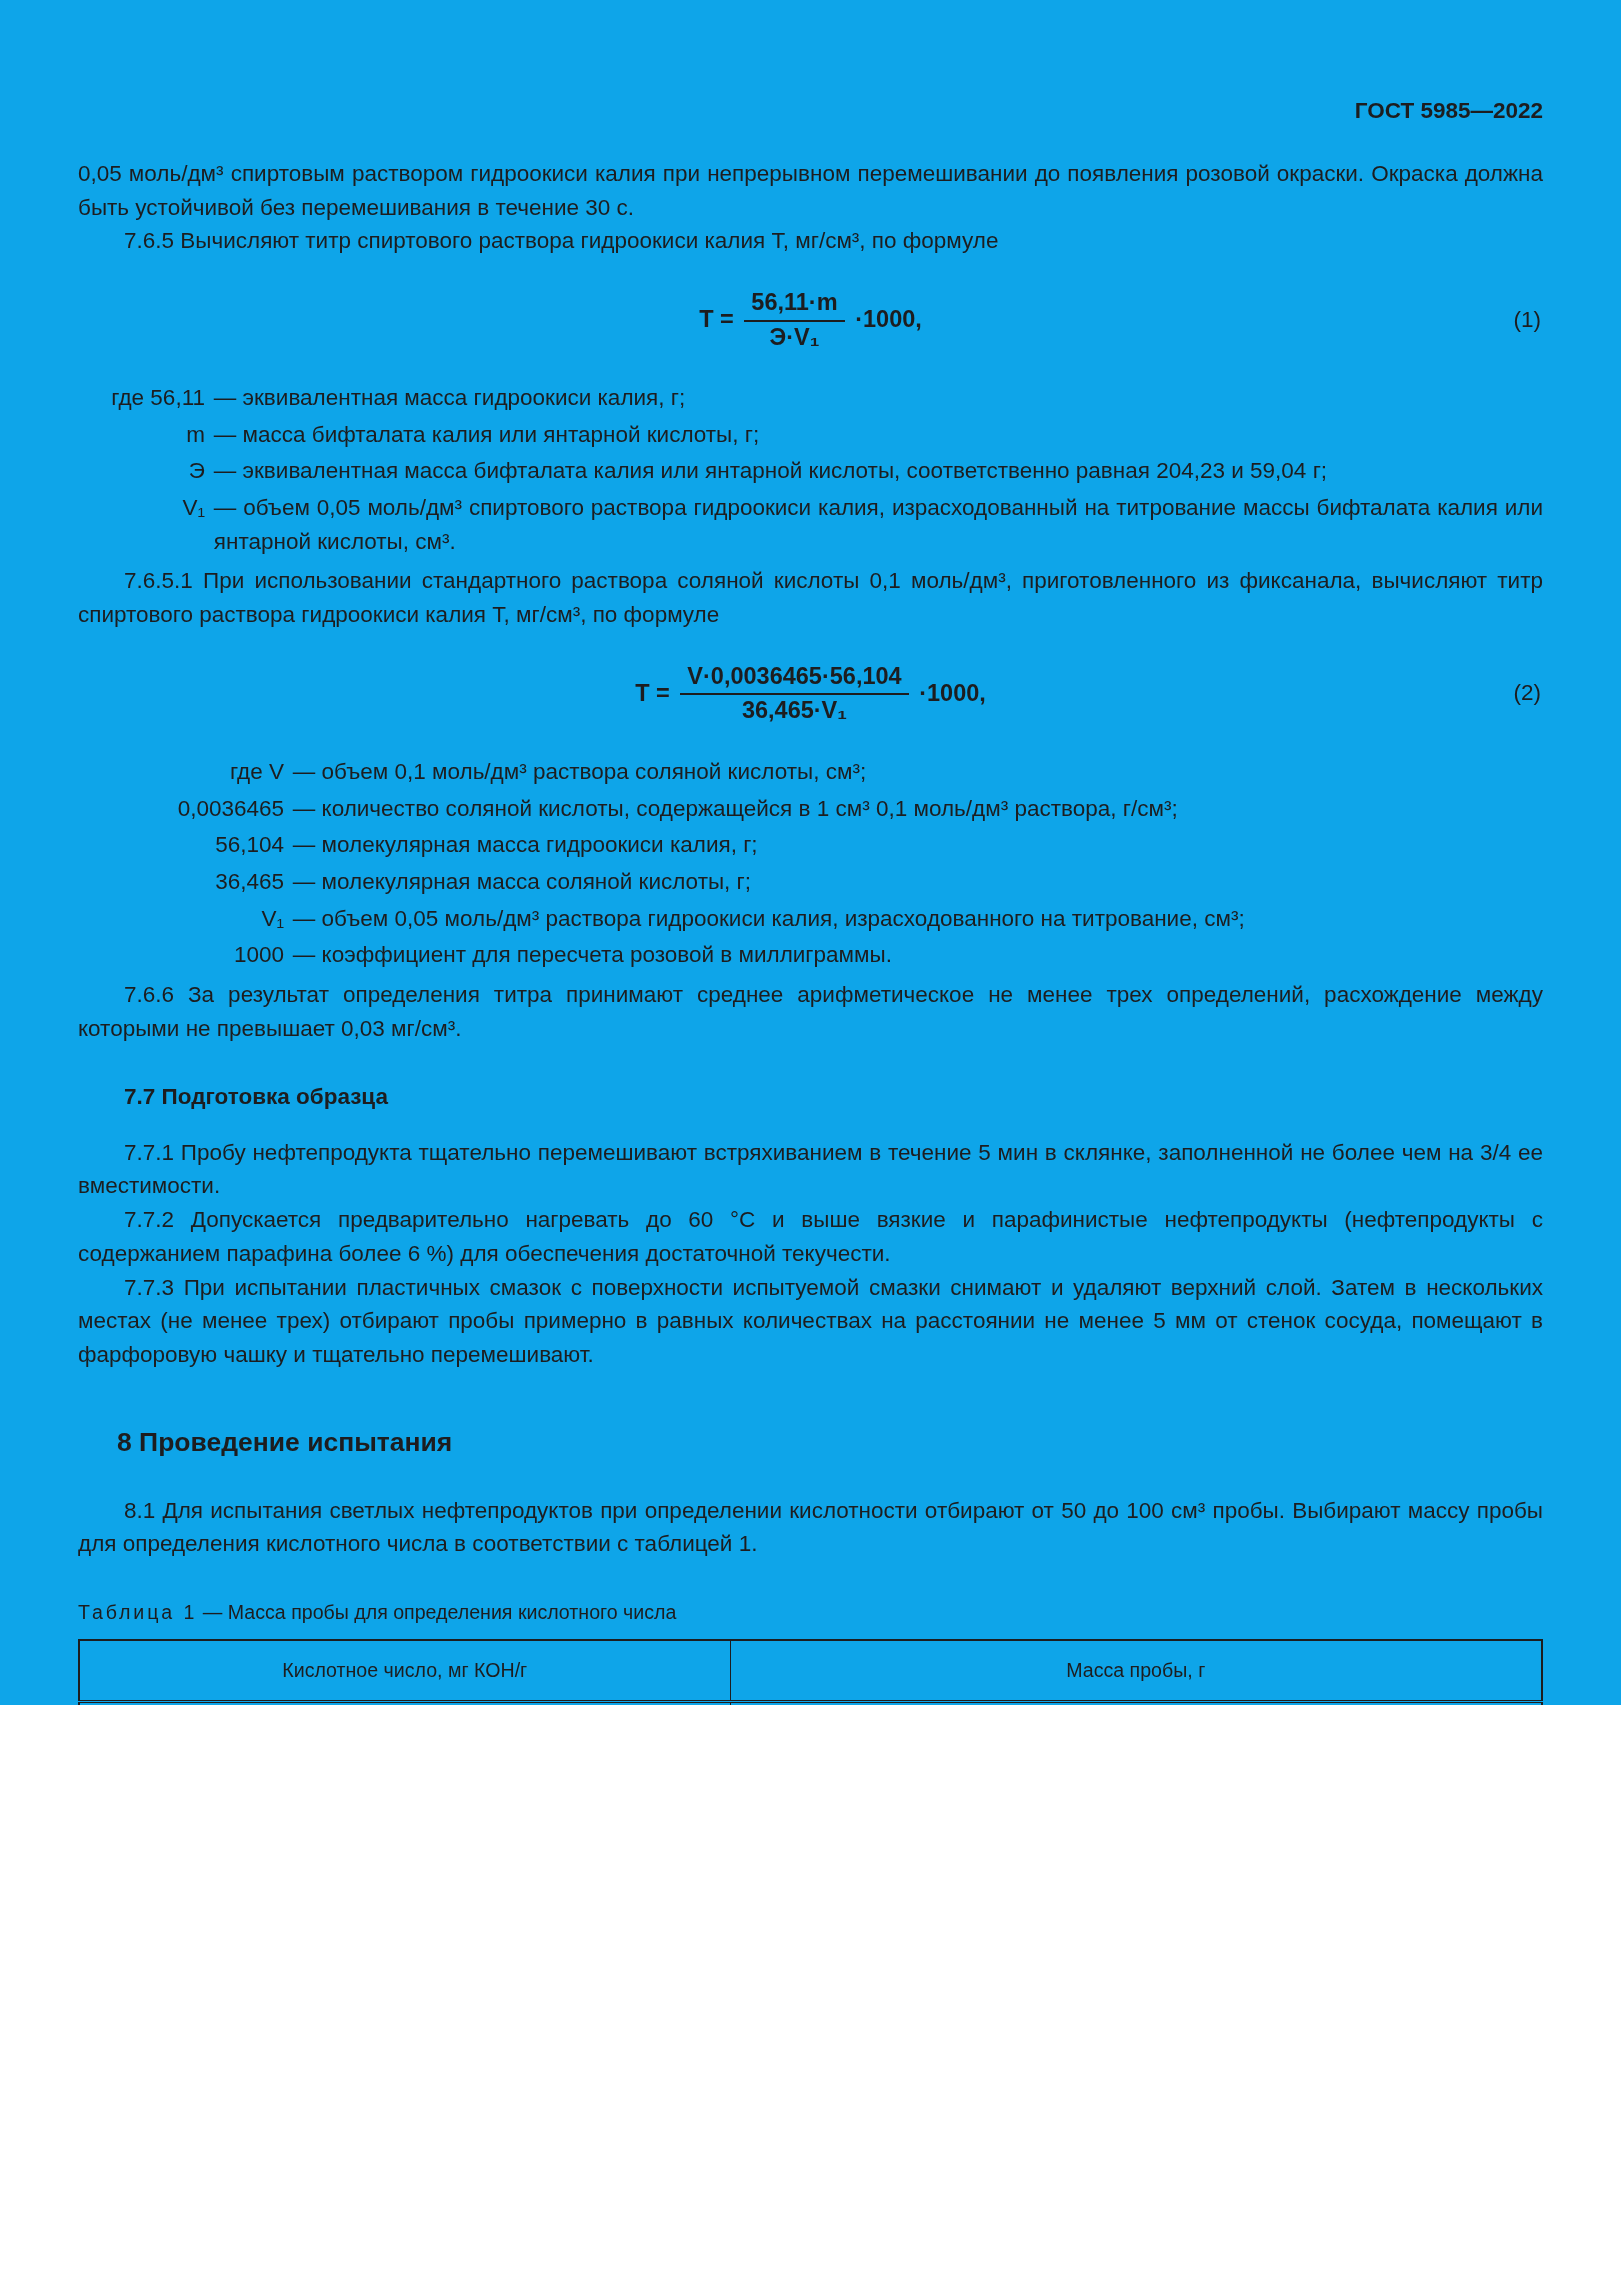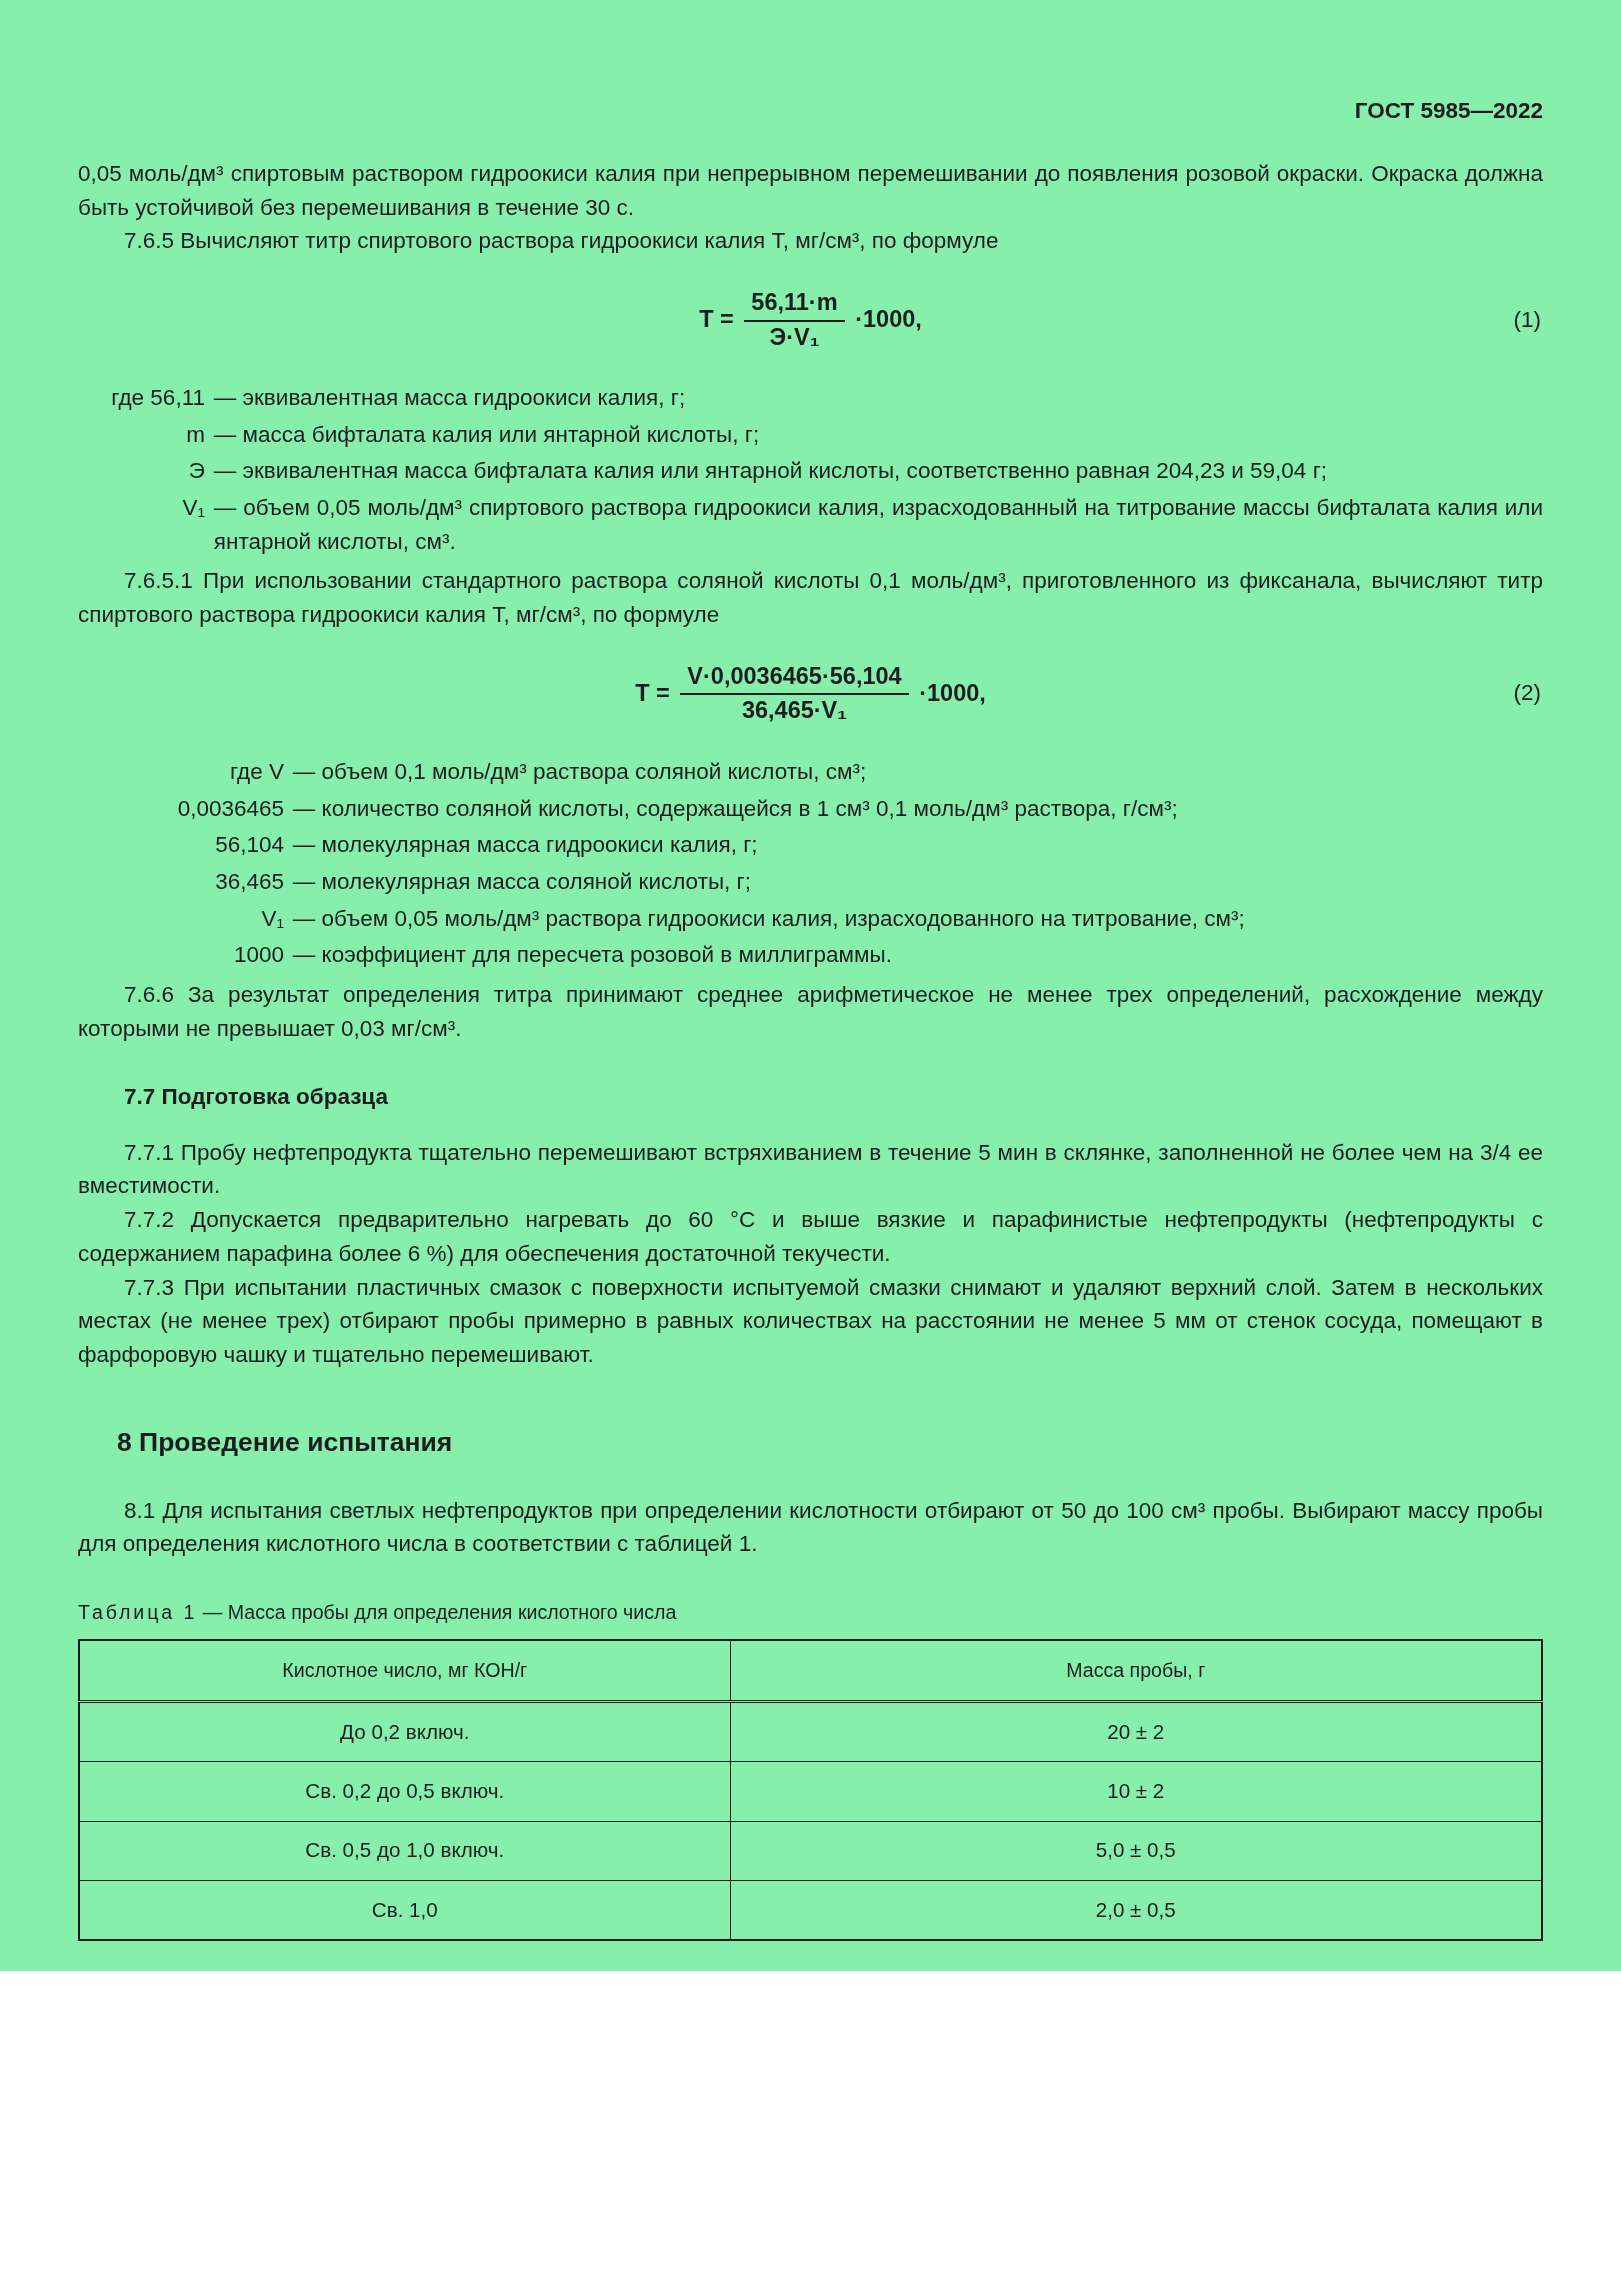--- a/index.html
+++ b/index.html
@@ -1,21 +1,21 @@
 <!DOCTYPE html>
 <html lang="ru"><head>
 <meta charset="utf-8">
 <style>
   html, body { margin: 0; padding: 0; background: #ffffff; }
   .page {
     position: relative;
     width: 1621px;
-    height: 1971px;
+    height: 1705px;
     box-sizing: border-box;
-    background: #86efac;
+    background: #0ea5e9;
     padding: 94px 78px 0 78px;
     font-family: "Liberation Sans", "DejaVu Sans", sans-serif;
     font-size: 22.5px;
     line-height: 1.5;
     color: #1d1d1f;
     overflow: hidden;
   }
   .doc-header {
     text-align: right;
     font-weight: bold;

